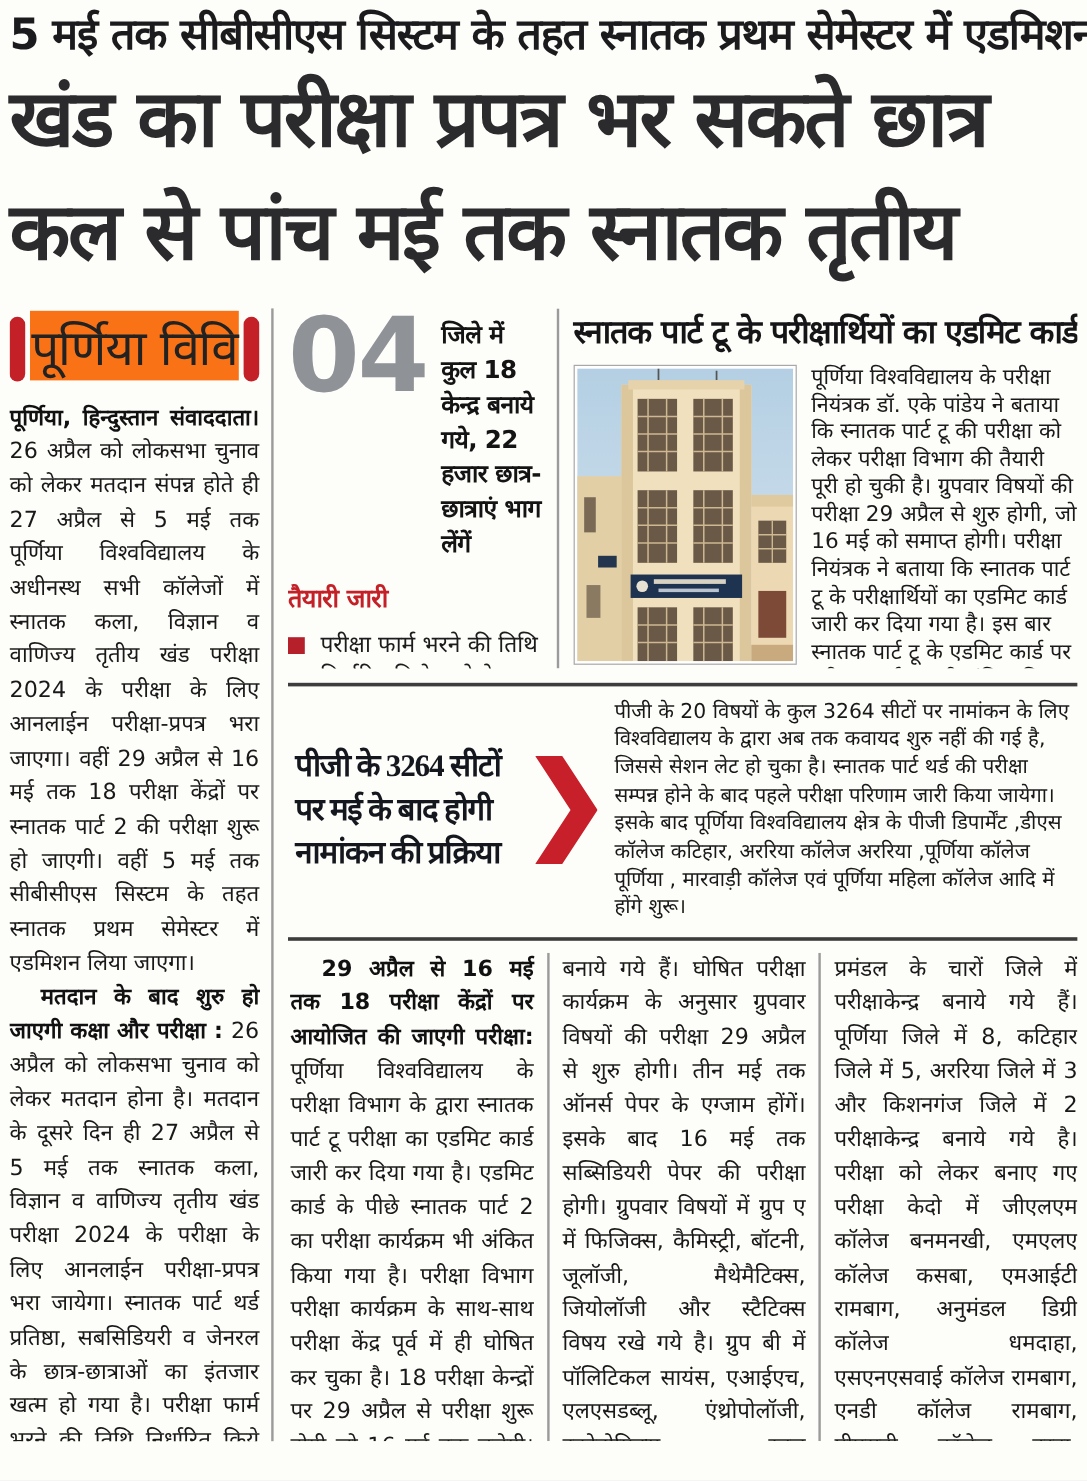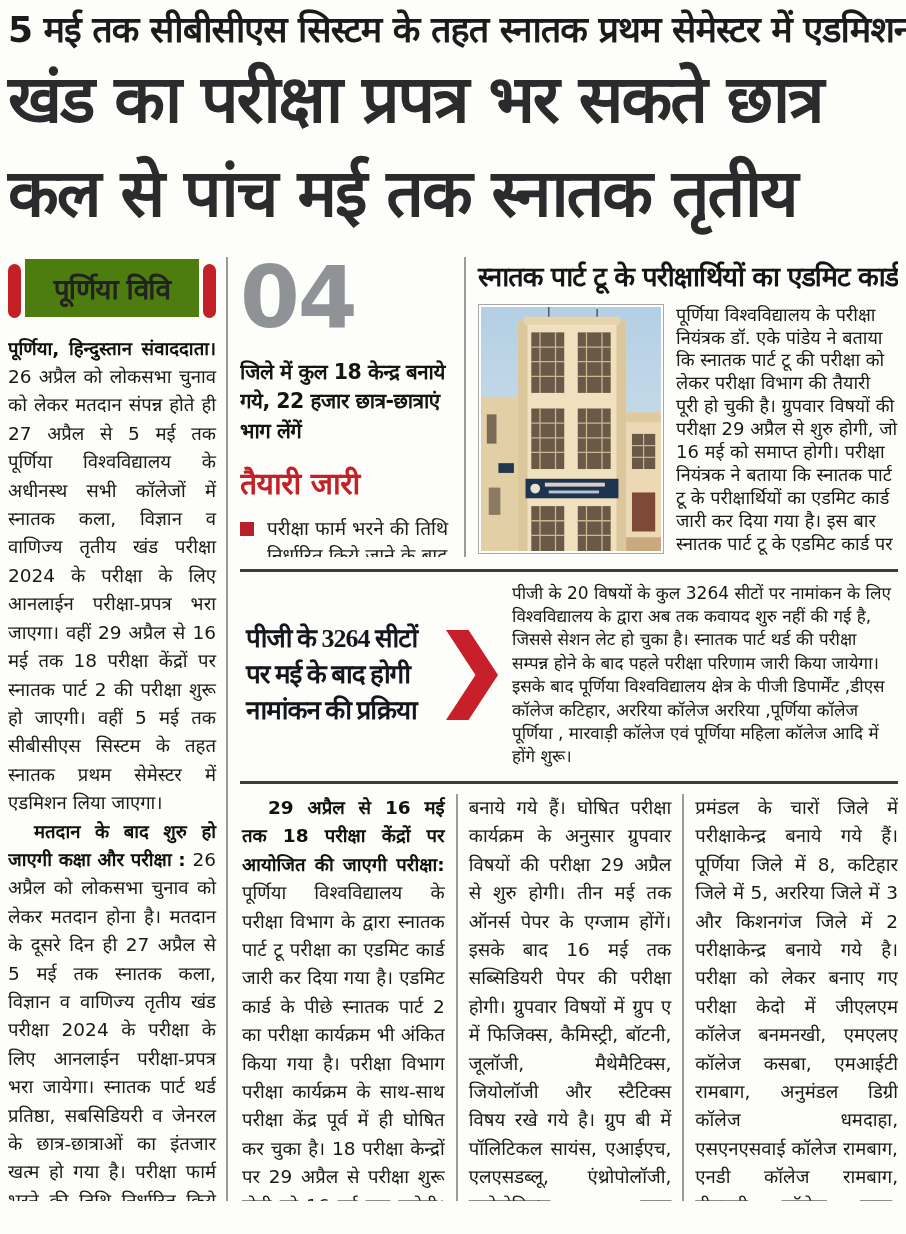--- a/index.html
+++ b/index.html
@@ -24,31 +24,31 @@
   .body-text{font-size:18.5px;line-height:28.4px;text-align:justify;color:#191919;}
   .body-text p{margin:0;}
   .indent{text-indent:26px;}
   .lead-bold{font-weight:bold;color:#111;}
   
   .kicker-wrap{position:relative;height:64px;margin:2px 0 12px;}
   .kicker-bar{position:absolute;top:5px;width:13px;height:54px;background:#c32127;border-radius:7px;}
   .kicker-bar.left{left:0;}
   .kicker-bar.right{right:0;}
   .kicker-box{
-    position:absolute;left:17px;right:17px;top:0;bottom:6px;background:#4d7c0f;
+    position:absolute;left:17px;right:17px;top:0;bottom:6px;background:#f97316;
     display:flex;align-items:center;justify-content:center;
-    font-size:28px;font-weight:bold;color:#222;letter-spacing:-1px;
+    font-size:41px;font-weight:normal;color:#222;letter-spacing:-1px;
   }
   
   .top-zone{display:flex;flex:0 0 300px;overflow:hidden;}
   .stats-col{flex:0 0 212px;padding-right:12px;border-right:2px solid #9b9b9b;}
-  .stat-row{display:flex;gap:12px;flex-direction:column;}
+  .stat-row{display:flex;gap:12px;}
   .stat-number{font-size:86px;font-weight:bold;color:#8f9296;line-height:0.95;letter-spacing:-2px;}
   .stat-caption{font-size:20.5px;font-weight:bold;line-height:1.42;color:#141414;padding-top:8px;letter-spacing:-0.5px;}
-  .stats-heading{color:#c32127;font-size:30px;font-weight:bold;margin:16px 0 12px;letter-spacing:-0.5px;}
+  .stats-heading{color:#c32127;font-size:21px;font-weight:bold;margin:16px 0 12px;letter-spacing:-0.5px;}
   .bullet{display:flex;gap:13px;margin-bottom:14px;font-size:19px;line-height:27px;color:#1c1c1c;}
   .bullet-sq{flex:0 0 14px;width:14px;height:14px;background:#b5202b;margin-top:7px;}
   .admit-col{flex:1;padding-left:12px;overflow:hidden;}
   .admit-heading{font-size:27px;font-weight:bold;margin:0 0 10px;color:#151517;letter-spacing:-1px;white-space:nowrap;}
   .admit-row{display:flex;gap:12px;}
   .photo-frame{flex:0 0 186px;height:250px;border:1px solid #a8a8a8;background:#fff;padding:2px;box-sizing:border-box;}
   .photo-frame svg{display:block;width:100%;height:100%;}
   .admit-text{flex:1;font-size:18px;line-height:22.9px;color:#1a1a1a;}
   
   .callout-band{

